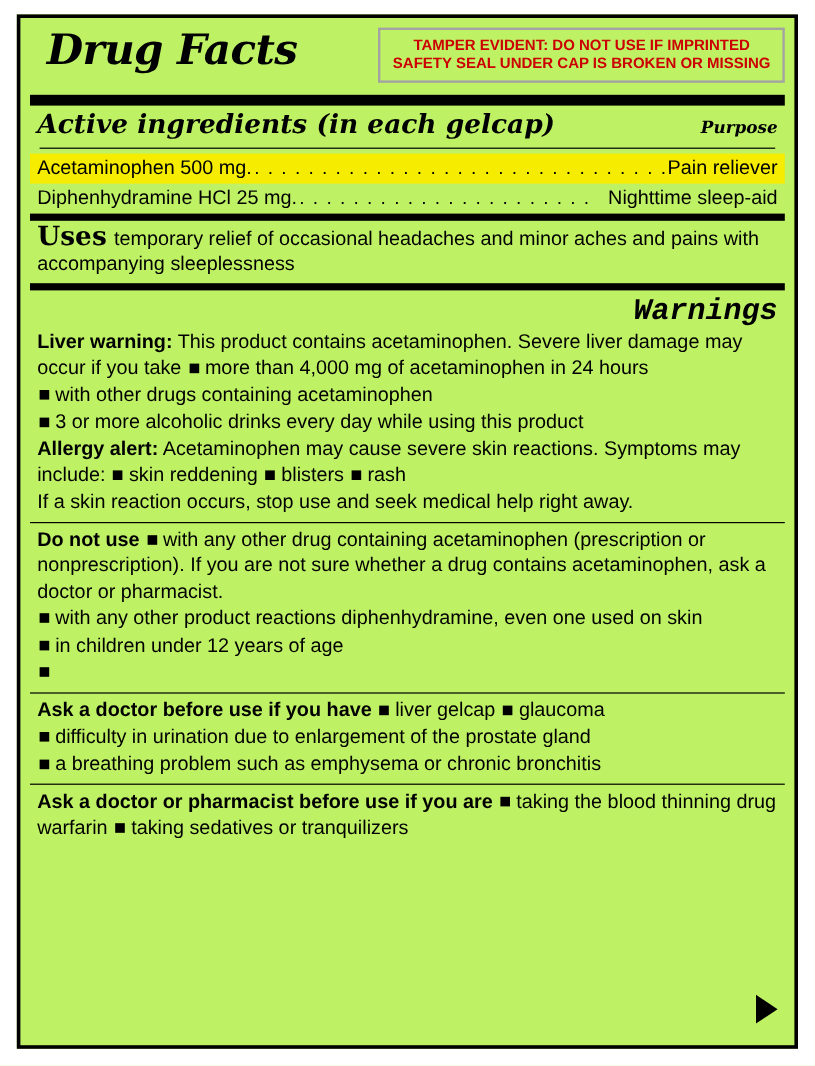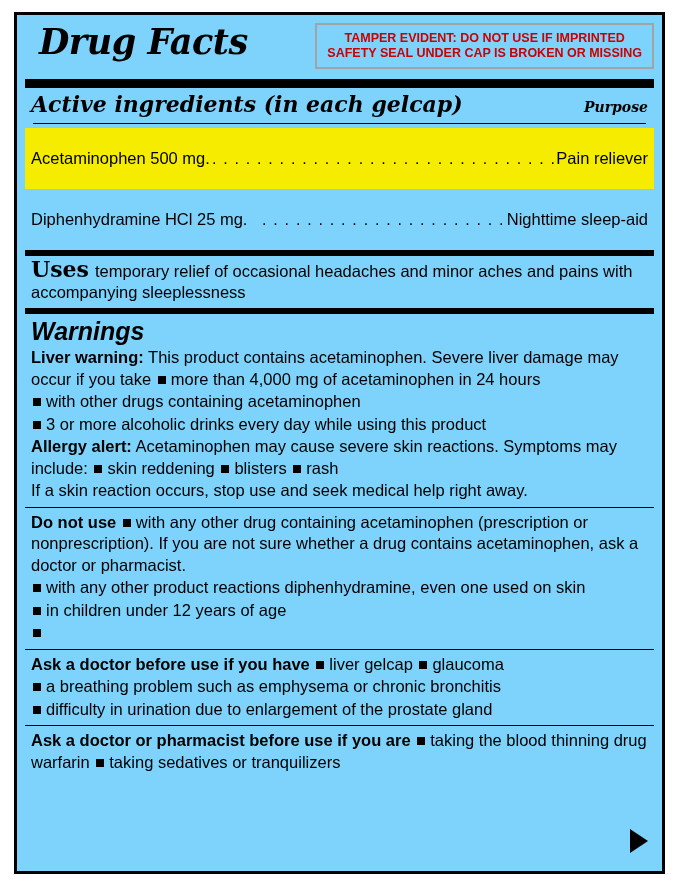--- a/index.html
+++ b/index.html
@@ -16,21 +16,21 @@
   }
 
   .label {
     position: absolute;
     left: 14px;
     top: 12px;
     width: 651px;
     height: 862px;
     border: 3px solid #000;
     box-sizing: border-box;
-    background: #7dd3fc;
+    background: #bef264;
     padding: 0;
   }
 
   
   .header-row {
     display: flex;
     align-items: flex-start;
     padding: 6px 8px 0 8px;
     height: 62px;
     box-sizing: border-box;
@@ -97,23 +97,22 @@
     font-size: 22px;
     padding: 3px 6px 2px 6px;
   }
   .ai-head .purpose {
     font-size: 14px;
   }
   .ai-row {
     display: flex;
     align-items: baseline;
     font-size: 16.5px;
-    padding: 21px 6px;
-    white-space: nowrap;
-    text-align: right;
+    padding: 3px 6px;
+    white-space: nowrap;
   }
   .ai-row.hl {
     background: #f5ec00;
   }
   .ai-row .dots {
     flex: 1;
     overflow: hidden;
     white-space: nowrap;
     letter-spacing: 1.2px;
     font-size: 16px;
@@ -131,25 +130,26 @@
   }
   .kw-ital {
     font-family: "DejaVu Serif", serif;
     font-weight: bold;
     font-size: 22px;
     margin-right: 6px;
   }
 
   
   .warn-title {
-    font-family: Liberation Sans, sans-serif;
+    font-family: Liberation Mono, monospace;
     font-style: italic;
     font-weight: bold;
     font-size: 25px;
     padding: 3px 6px 1px 6px;
+    text-align: right;
   }
   .p {
     font-size: 16.5px;
     line-height: 21.5px;
     padding: 0 6px 1px 6px;
   }
   b.lead {
     font-weight: bold;
   }
   .sq {
@@ -269,24 +269,24 @@
 
   <hr class="hr-thin">
 
   <div class="body">
     <div class="p">
       <b class="lead">Ask a doctor before use if you have</b>
       <span class="sq"></span><span>liver gelcap</span>
       <span class="sq"></span><span>glaucoma</span>
     </div>
     <div class="p">
+      <span class="sq"></span><span>difficulty in urination due to enlargement of the prostate gland</span>
+    </div>
+    <div class="p">
       <span class="sq"></span><span>a breathing problem such as emphysema or chronic bronchitis</span>
-    </div>
-    <div class="p">
-      <span class="sq"></span><span>difficulty in urination due to enlargement of the prostate gland</span>
     </div>
   </div>
 
   <hr class="hr-thin">
 
   <div class="body">
     <div class="p">
       <b class="lead">Ask a doctor or pharmacist before use if you are</b>
       <span class="sq"></span><span>taking the blood thinning drug warfarin</span>
       <span class="sq"></span><span>taking sedatives or tranquilizers</span>

